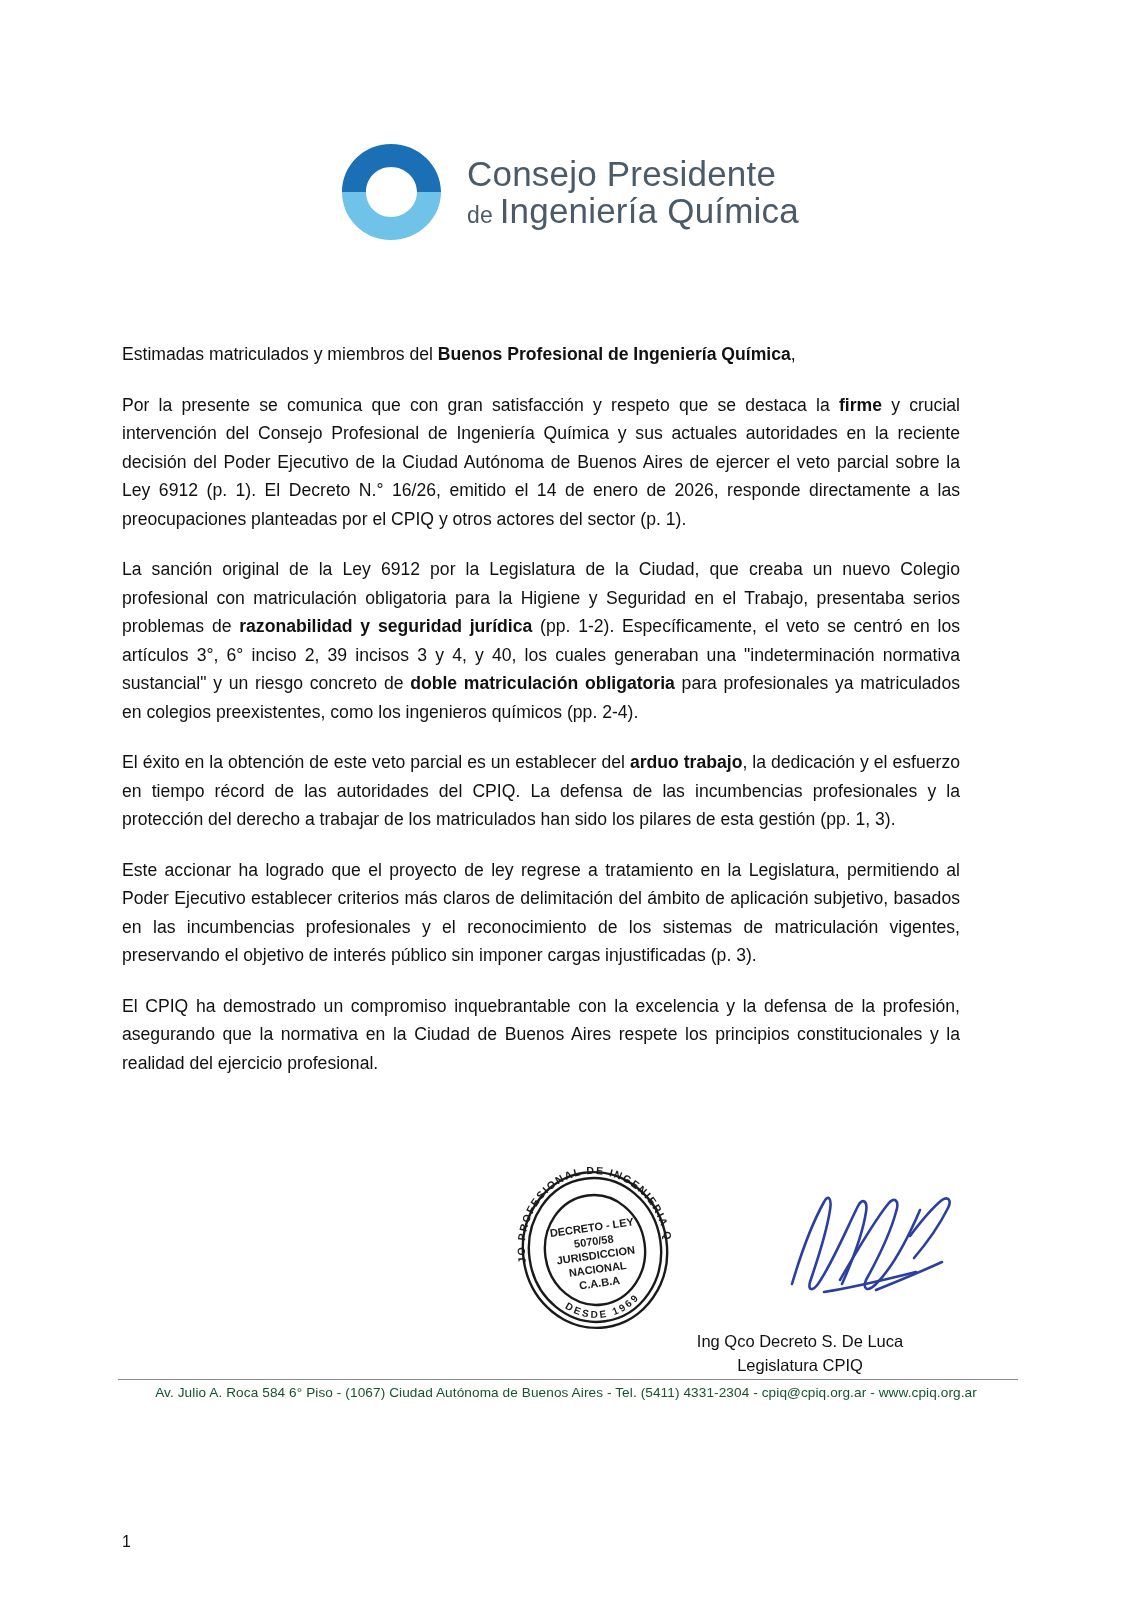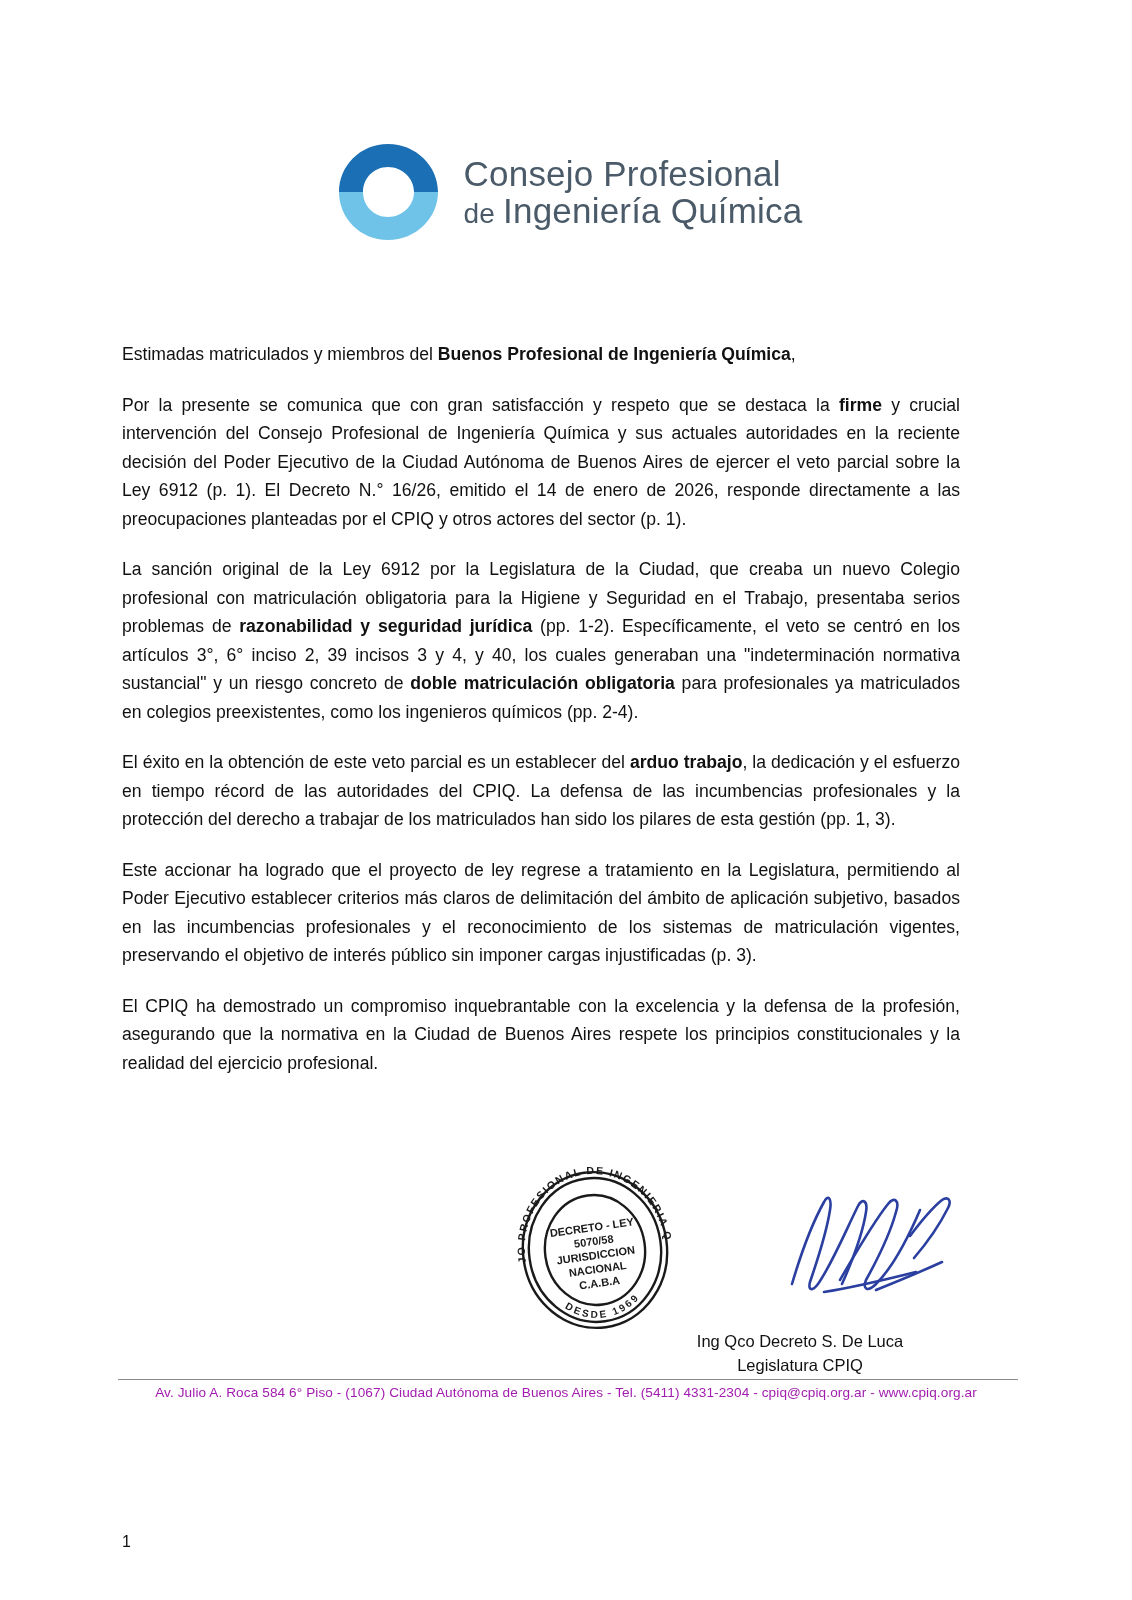--- a/index.html
+++ b/index.html
@@ -56,21 +56,21 @@
     letter-spacing: 0.2px;
     font-weight: 400;
   }
   .logo-text .line2 {
     font-size: 35px;
     color: #4a5a68;
     letter-spacing: 0.2px;
     font-weight: 400;
   }
   .logo-text .line2 .small {
-    font-size: 28px;
+    font-size: 23px;
   }
 
   .juris {
     margin-top: 22px;
     font-size: 15.5px;
     color: #1a1a1a;
     line-height: 1.65;
     font-family: "Liberation Sans", sans-serif;
   }
 
@@ -127,21 +127,21 @@
     height: 1px;
     background: #8a8a8a;
   }
   .footer-text {
     position: absolute;
     left: 0;
     top: 1385px;
     width: 1132px;
     text-align: center;
     font-size: 13.6px;
-    color: #a21caf;
+    color: #14532d;
     letter-spacing: 0.1px;
   }
   .page-number {
     position: absolute;
     left: 122px;
     top: 1533px;
     font-size: 16px;
     color: #111;
   }
 </style>
@@ -161,21 +161,21 @@
 
           <path d="M108 52 C108 78 86 100 58 100 L58 77 C72 77 84 66 84 52 Z" fill="#6fc3e8"></path>
 
           <path d="M58 27 L84 52 L58 77 Z" fill="#ffffff"></path>
           <path d="M58 27 L84 52 L58 52 Z" fill="#ffffff"></path>
 
           <path d="M58 40 L72 52 L58 52 Z" fill="#1a6fb5" opacity="0"></path>
         </svg>
       </div>
       <div class="logo-text">
-        <div class="line1">Consejo Profesional</div>
+        <div class="line1">Consejo Presidente</div>
         <div class="line2"><span class="small">de </span><span>Ingeniería Química</span></div>
       </div>
     </div>
   </div>
 
   <div class="letter">
 
 
     <p class="nojust"><span>Estimadas matriculados y miembros del </span><b>Buenos Profesional de Ingeniería Química</b><span>,</span></p>
 

